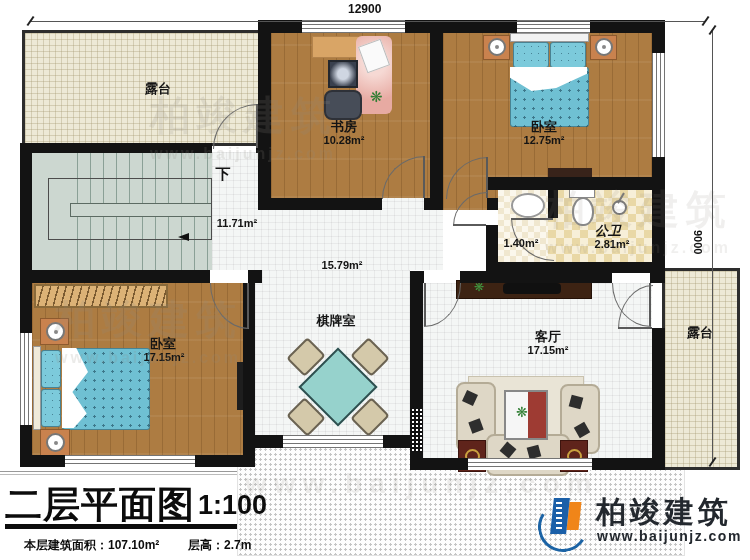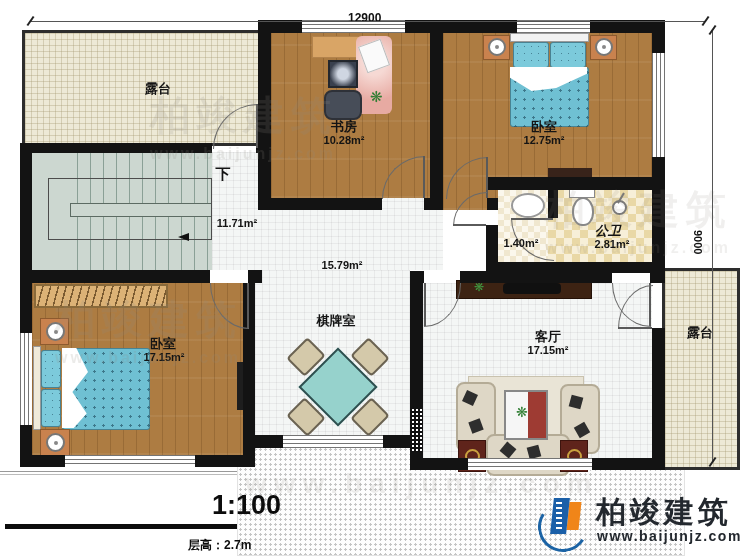--- a/index.html
+++ b/index.html
@@ -241,21 +241,21 @@
   <div class="lbl name" style="left:608px;top:224px;font-style:italic;">公卫</div>
   <div class="lbl area" style="left:612px;top:239px;">2.81m²</div>
   <div class="lbl area" style="left:342px;top:260px;">15.79m²</div>
   <div class="lbl name" style="left:336px;top:314px;">棋牌室</div>
   <div class="lbl name" style="left:163px;top:337px;">卧室</div>
   <div class="lbl area" style="left:164px;top:352px;">17.15m²</div>
   <div class="lbl name" style="left:548px;top:330px;">客厅</div>
   <div class="lbl area" style="left:548px;top:345px;">17.15m²</div>
   <div class="lbl name" style="left:700px;top:326px;">露台</div>
 
-  <div class="dimtxt" style="left:348px;top:2px;margin-top:9px;">12900</div>
+  <div class="dimtxt" style="left:348px;top:2px;">12900</div>
   <div class="abs dimline" style="left:30px;top:21px;width:676px;height:1px;"></div>
   <div class="abs dimtick" style="left:25px;top:20px;"></div>
   <div class="abs dimtick" style="left:700px;top:20px;"></div>
   <div class="abs dimline" style="left:712px;top:30px;width:1px;height:432px;"></div>
   <div class="abs dimtick" style="left:707px;top:29px;"></div>
   <div class="abs dimtick" style="left:707px;top:461px;"></div>
   <div class="dimtxt" style="left:704px;top:230px;transform:rotate(90deg);transform-origin:left top;font-size:11px;">9000</div>
 
   <div class="wm" style="left:150px;top:88px;opacity:.17;">
     <span class="big">柏竣建筑</span>
@@ -268,22 +268,24 @@
   <div class="wm" style="left:55px;top:292px;opacity:.17;">
     <span class="big">柏竣建筑</span>
     <span class="small">www.baijunjz.com</span>
   </div>
   <div class="wm" style="left:245px;top:468px;opacity:.15;font-size:28px;letter-spacing:7px;">
     <span>www.baijunjz.com</span>
   </div>
 
   <div class="abs" style="left:0;top:471px;width:237px;height:1px;background:#999;z-index:15;"></div>
   <div class="abs" style="left:0;top:474px;width:237px;height:1px;background:#bbb;z-index:15;"></div>
-  <div class="tb-scale" style="left:212px;top:490px;">1:100</div>
+  <div class="tb-title" style="left:5px;top:480px;">二层平面图</div>
+  <div class="tb-scale" style="left:198px;top:490px;">1:100</div>
   <div class="abs" style="left:5px;top:524px;width:232px;height:5px;background:#0c0c0c;z-index:15;"></div>
+  <div class="tb-sub" style="left:24px;top:537px;">本层建筑面积：107.10m²</div>
   <div class="tb-sub" style="left:188px;top:537px;">层高：2.7m</div>
 
   <div class="abs swoosh" style="left:538px;top:502px;"></div>
   <div class="abs bldg-b" style="left:552px;top:498px;width:16px;height:36px;"></div>
   <div class="abs bldg-dash" style="left:556px;top:502px;width:6px;height:28px;"></div>
   <div class="abs bldg-o" style="left:568px;top:502px;width:12px;height:28px;"></div>
   <div class="logo-name" style="left:596px;top:492px;">柏竣建筑</div>
   <div class="logo-url" style="left:597px;top:528px;">www.baijunjz.com</div>
 
 </div>

